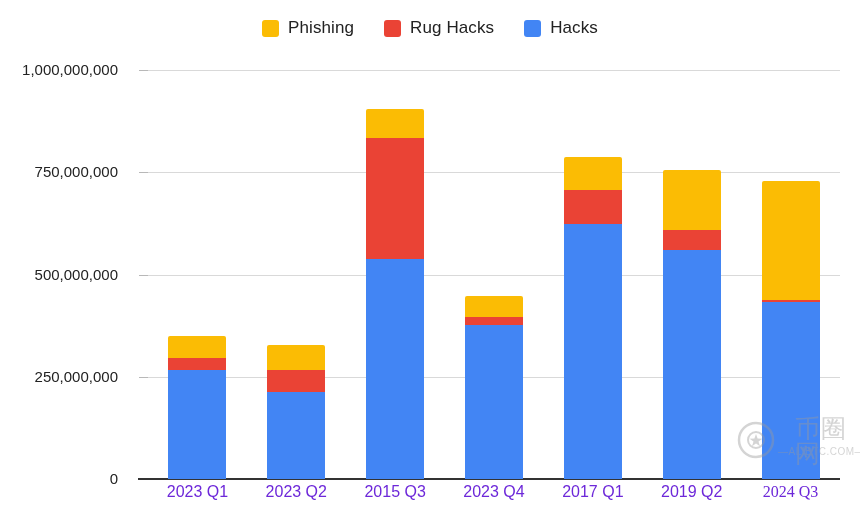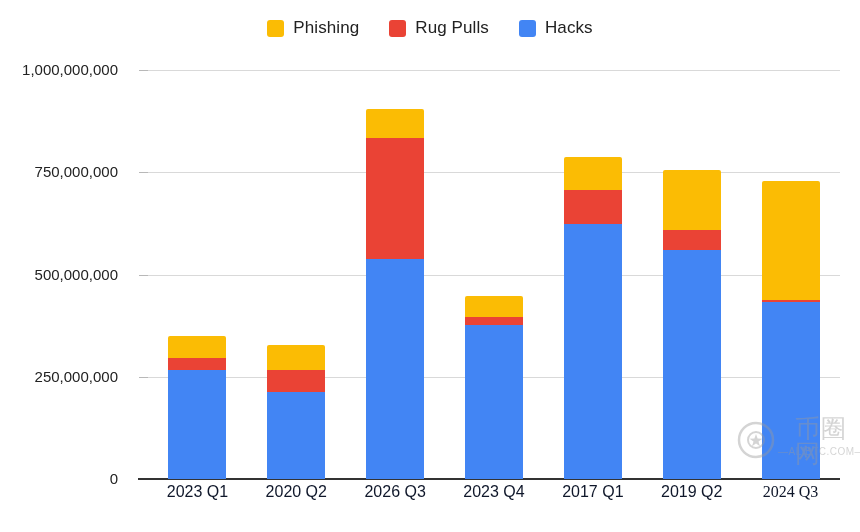--- a/index.html
+++ b/index.html
@@ -111,21 +111,21 @@
     display: block;
   }
 
   
   .xlabel {
     position: absolute;
     top: 413px;
     width: 120px;
     text-align: center;
     font-size: 16px;
-    color: #0f172a;
+    color: #6d28d9;
     white-space: nowrap;
   }
 
   
   .watermark {
     position: absolute;
     right: 6px;
     bottom: 2px;
     width: 120px;
     height: 56px;
@@ -165,21 +165,21 @@
 
 <div id="chart-root">
 
   <div class="legend" id="legend">
       <div class="legend-item">
         <span class="legend-swatch" style="background: rgb(251, 188, 4);"></span>
         <span class="legend-label">Phishing</span>
       </div>
       <div class="legend-item">
         <span class="legend-swatch" style="background: rgb(234, 67, 53);"></span>
-        <span class="legend-label">Rug Pulls</span>
+        <span class="legend-label">Rug Hacks</span>
       </div>
       <div class="legend-item">
         <span class="legend-swatch" style="background: rgb(66, 133, 244);"></span>
         <span class="legend-label">Hacks</span>
       </div>
     </div>
 
   <div class="plot">
     <div id="gridlines">
         <div class="tick-mark" style="top: 409px;"></div>
@@ -232,22 +232,22 @@
           <div class="seg" style="height: 229.449px; background: rgb(66, 133, 244);"></div>
         </div>
         <div class="bar-group" style="left: 613.571px;">
           <div class="seg" style="height: 119.019px; background: rgb(251, 188, 4); border-top-left-radius: 2px; border-top-right-radius: 2px;"></div>
           <div class="seg" style="height: 2.045px; background: rgb(234, 67, 53);"></div>
           <div class="seg" style="height: 177.097px; background: rgb(66, 133, 244);"></div>
         </div>
       </div>
     <div id="xlabels">
         <div class="xlabel" style="left: -10.5714px;">2023 Q1</div>
-        <div class="xlabel" style="left: 88.2857px;">2020 Q2</div>
-        <div class="xlabel" style="left: 187.143px;">2026 Q3</div>
+        <div class="xlabel" style="left: 88.2857px;">2023 Q2</div>
+        <div class="xlabel" style="left: 187.143px;">2015 Q3</div>
         <div class="xlabel" style="left: 286px;">2023 Q4</div>
         <div class="xlabel" style="left: 384.857px;">2017 Q1</div>
         <div class="xlabel" style="left: 483.714px;">2019 Q2</div>
         <div class="xlabel" style="left: 582.571px; font-family: Liberation Serif, serif;">2024 Q3</div>
       </div>
   </div>
 
   <div class="watermark">
     <svg class="wm-logo" viewBox="0 0 40 40">
       <circle cx="20" cy="20" r="17" fill="none" stroke="#9a9a9a" stroke-width="2.5"></circle>

